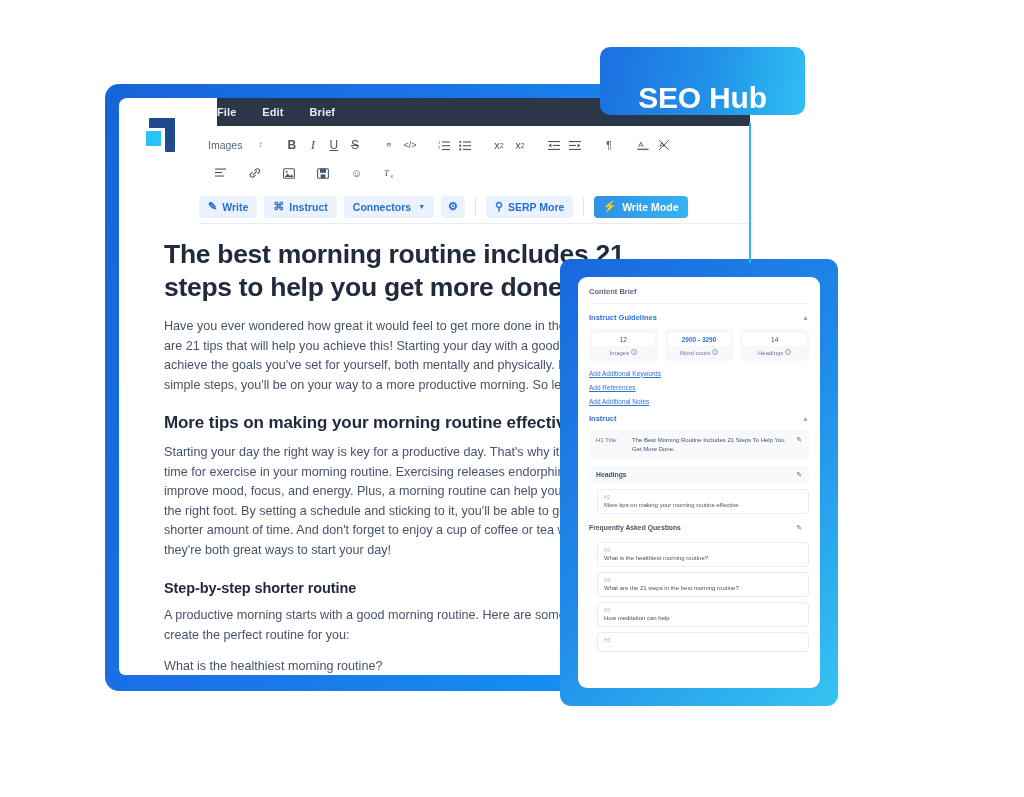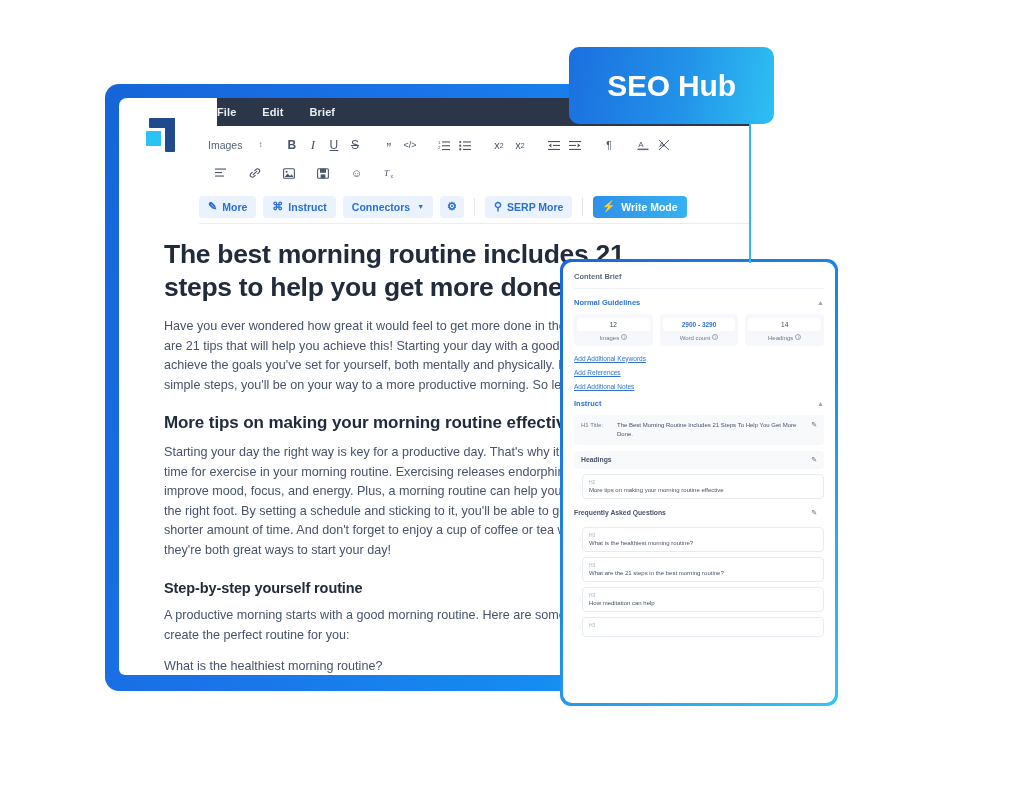--- a/index.html
+++ b/index.html
@@ -119,21 +119,21 @@
     font-size: 12.6px; line-height: 1.55; color: #47536a;
   }
   #doc p.tight { margin-bottom: 0; }
 
   
   #brief-frame {
     position: absolute; left: 560px; top: 259px;
     width: 278px; height: 447px;
     border-radius: 11px;
     background: linear-gradient(135deg, #1868dd 0%, #1f8ae9 50%, #35c4f2 100%);
-    padding: 3px;
+    padding: 18px;
   }
   #brief-panel {
     width: 100%; height: 100%;
     background: #ffffff;
     border-radius: 9px;
     padding: 10px 11px;
     overflow: hidden;
   }
   #brief-title {
     font-size: 7.5px; color: #5c6a80; font-weight: 600;
@@ -195,25 +195,25 @@
   .item-box .txt { font-size: 6px; color: #46526a; }
   .item-box .grip {
     position: absolute; left: -6px; top: 50%; transform: translateY(-50%);
     font-size: 6px; color: #c2cbd8; line-height: 1;
   }
   .faq-box { margin-left: 8px; }
   .faq-box.empty { min-height: 20px; }
 
   
   #seo-badge {
-    position: absolute; left: 569px; top: 47px;
-    width: 205px; height: 77px;
+    position: absolute; left: 600px; top: 47px;
+    width: 205px; height: 68px;
     border-radius: 10px;
     background: linear-gradient(100deg, #1b6fe0 0%, #2292e9 55%, #2ec0f2 100%);
-    display: flex; align-items: center; justify-content: center;
+    display: flex; align-items: flex-end; justify-content: center;
   }
   #seo-badge .txt {
     color: #ffffff; font-size: 30px; font-weight: 700; letter-spacing: -.2px;
   }
   #seo-connector {
     position: absolute; left: 749px; top: 123px;
     width: 2px; height: 140px;
     background: #2fb6ef;
   }
 </style>
@@ -344,21 +344,21 @@
           <svg class="ico-svg" width="13" height="12" viewBox="0 0 13 12">
               <text x="0" y="9" font-size="9" font-style="italic" fill="#4a5668" font-family="Liberation Serif">T</text>
               <text x="6.5" y="11" font-size="5" fill="#4a5668" font-family="Liberation Sans">x</text>
             </svg>
         </div>
       </div>
 
       <div id="action-row">
         <div class="pill">
           <span class="g">✎</span>
-          <span>More</span>
+          <span>Write</span>
         </div>
         <div class="pill">
           <span class="g">⌘</span>
           <span>Instruct</span>
         </div>
         <div class="pill wide">
           <span>Connectors</span>
           <span class="g" style="font-size:7px;">▼</span>
         </div>
         <div class="pill icon-only">
@@ -374,36 +374,36 @@
           <span class="g">⚡</span>
           <span>Write Mode</span>
         </div>
       </div>
 
       <div id="doc">
         <h1>The best morning routine includes 21 steps to help you get more done</h1>
         <p>Have you ever wondered how great it would feel to get more done in the morning? Well, here are 21 tips that will help you achieve this! Starting your day with a good routine can help you achieve the goals you've set for yourself, both mentally and physically. By following these simple steps, you'll be on your way to a more productive morning. So let's get started!</p>
         <h2>More tips on making your morning routine effective</h2>
         <p>Starting your day the right way is key for a productive day. That's why it's important to include time for exercise in your morning routine. Exercising releases endorphins, which help to improve mood, focus, and energy. Plus, a morning routine can help you start your day off on the right foot. By setting a schedule and sticking to it, you'll be able to get more done in a shorter amount of time. And don't forget to enjoy a cup of coffee or tea while you're at it - they're both great ways to start your day!</p>
-        <h3>Step-by-step yourself routine</h3>
+        <h3>Step-by-step shorter routine</h3>
         <p>A productive morning starts with a good morning routine. Here are some tips to help you create the perfect routine for you:</p>
         <p class="tight">What is the healthiest morning routine?</p>
 
       </div>
 
     </div>
   </div>
 
   <div id="brief-frame">
     <div id="brief-panel">
 
       <div id="brief-title">Content Brief</div>
 
       <div class="sec-head">
-        <span class="t">Normal Guidelines</span>
+        <span class="t">Instruct Guidelines</span>
         <span class="chev">▲</span>
       </div>
 
       <div class="stats">
         <div class="stat">
           <div class="v">12</div>
           <div class="l"><span>Images</span><span class="i">i</span></div>
         </div>
         <div class="stat">
           <div class="v blue">2900 - 3290</div>

